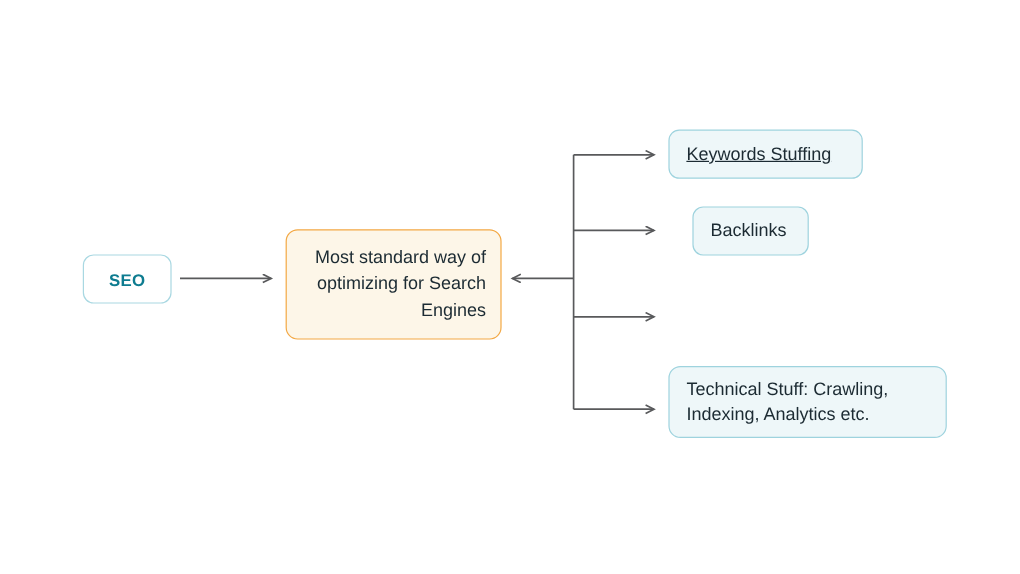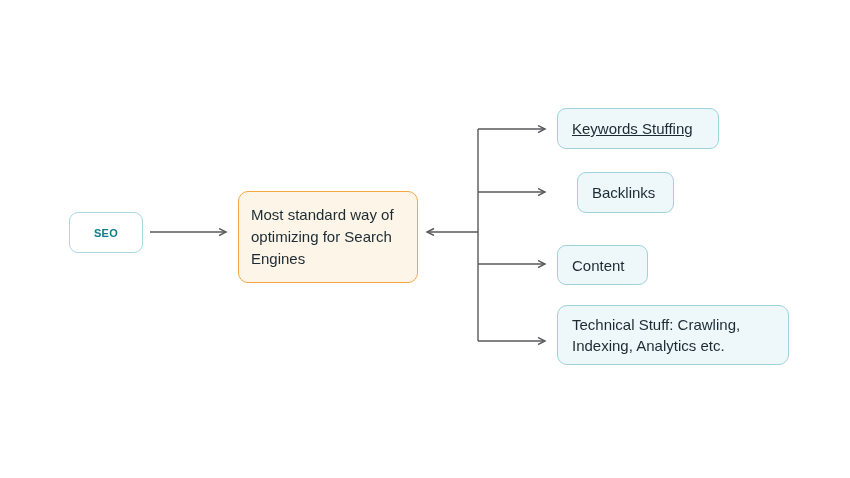--- a/index.html
+++ b/index.html
@@ -47,30 +47,31 @@
     left: 69px; top: 212px;
     width: 74px; height: 41px;
     justify-content: center;
     border-color: var(--root-border);
     background: #ffffff;
   }
   .node-root .label {
     color: var(--root-text);
     font-weight: bold;
     letter-spacing: 0.3px;
-    font-size: 11px;
+    font-size: 14px;
   }
   .node-center {
     left: 238px; top: 191px;
     width: 180px; height: 92px;
     padding: 10px 12px;
     border-color: var(--center-border);
     background: var(--center-bg);
     border-radius: 10px;
     line-height: 22px;
+    text-align: right;
   }
   .node-branch {
     border-color: var(--branch-border);
     background: var(--branch-bg);
     padding: 0 14px;
     line-height: 21px;
   }
   .node-branch-1 { left: 557px; top: 108px; width: 162px; height: 41px; text-decoration: underline; }
   .node-branch-2 { left: 557px; top: 172px; width: 97px;  height: 41px; margin-left: 20px; }
   .node-branch-3 { left: 557px; top: 245px; width: 91px;  height: 40px; }
@@ -110,21 +111,18 @@
   </div>
 
   <div class="node node-branch node-branch-1">
     <span class="label">Keywords Stuffing</span>
   </div>
 
   <div class="node node-branch node-branch-2">
     <span class="label">Backlinks</span>
   </div>
 
-  <div class="node node-branch node-branch-3">
-    <span class="label">Content</span>
-  </div>
 
   <div class="node node-branch node-branch-4">
     <span class="label">Technical Stuff: Crawling, Indexing, Analytics etc.</span>
   </div>
 
 </div>
 
 </body></html>

